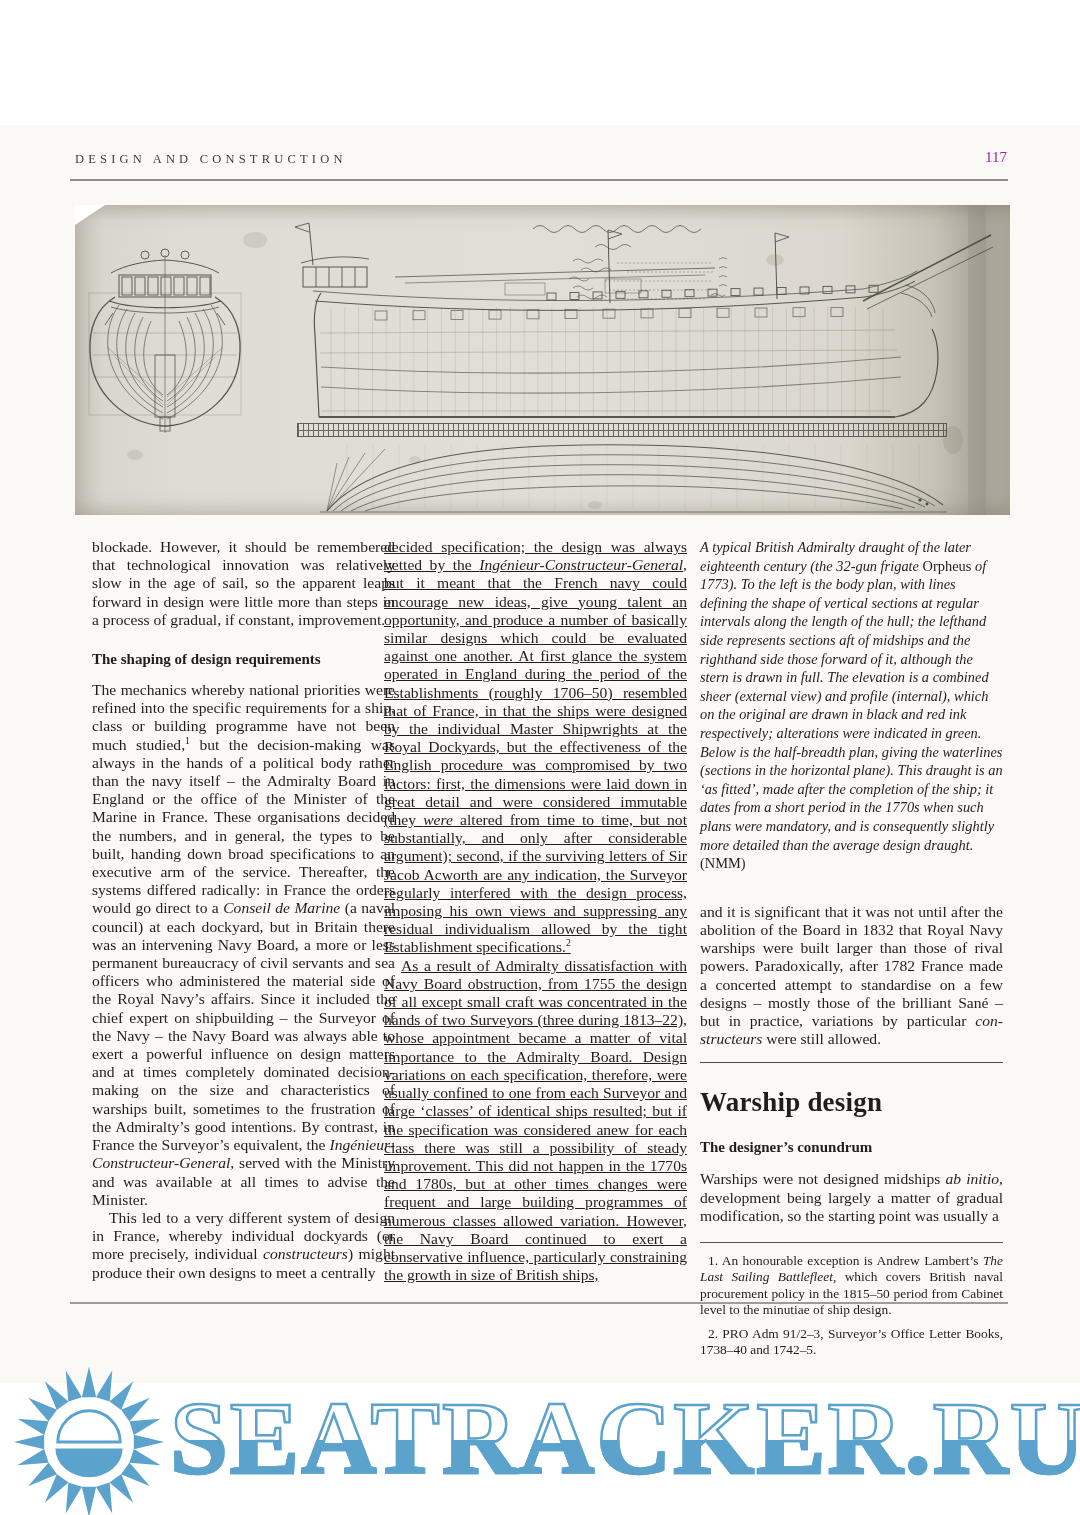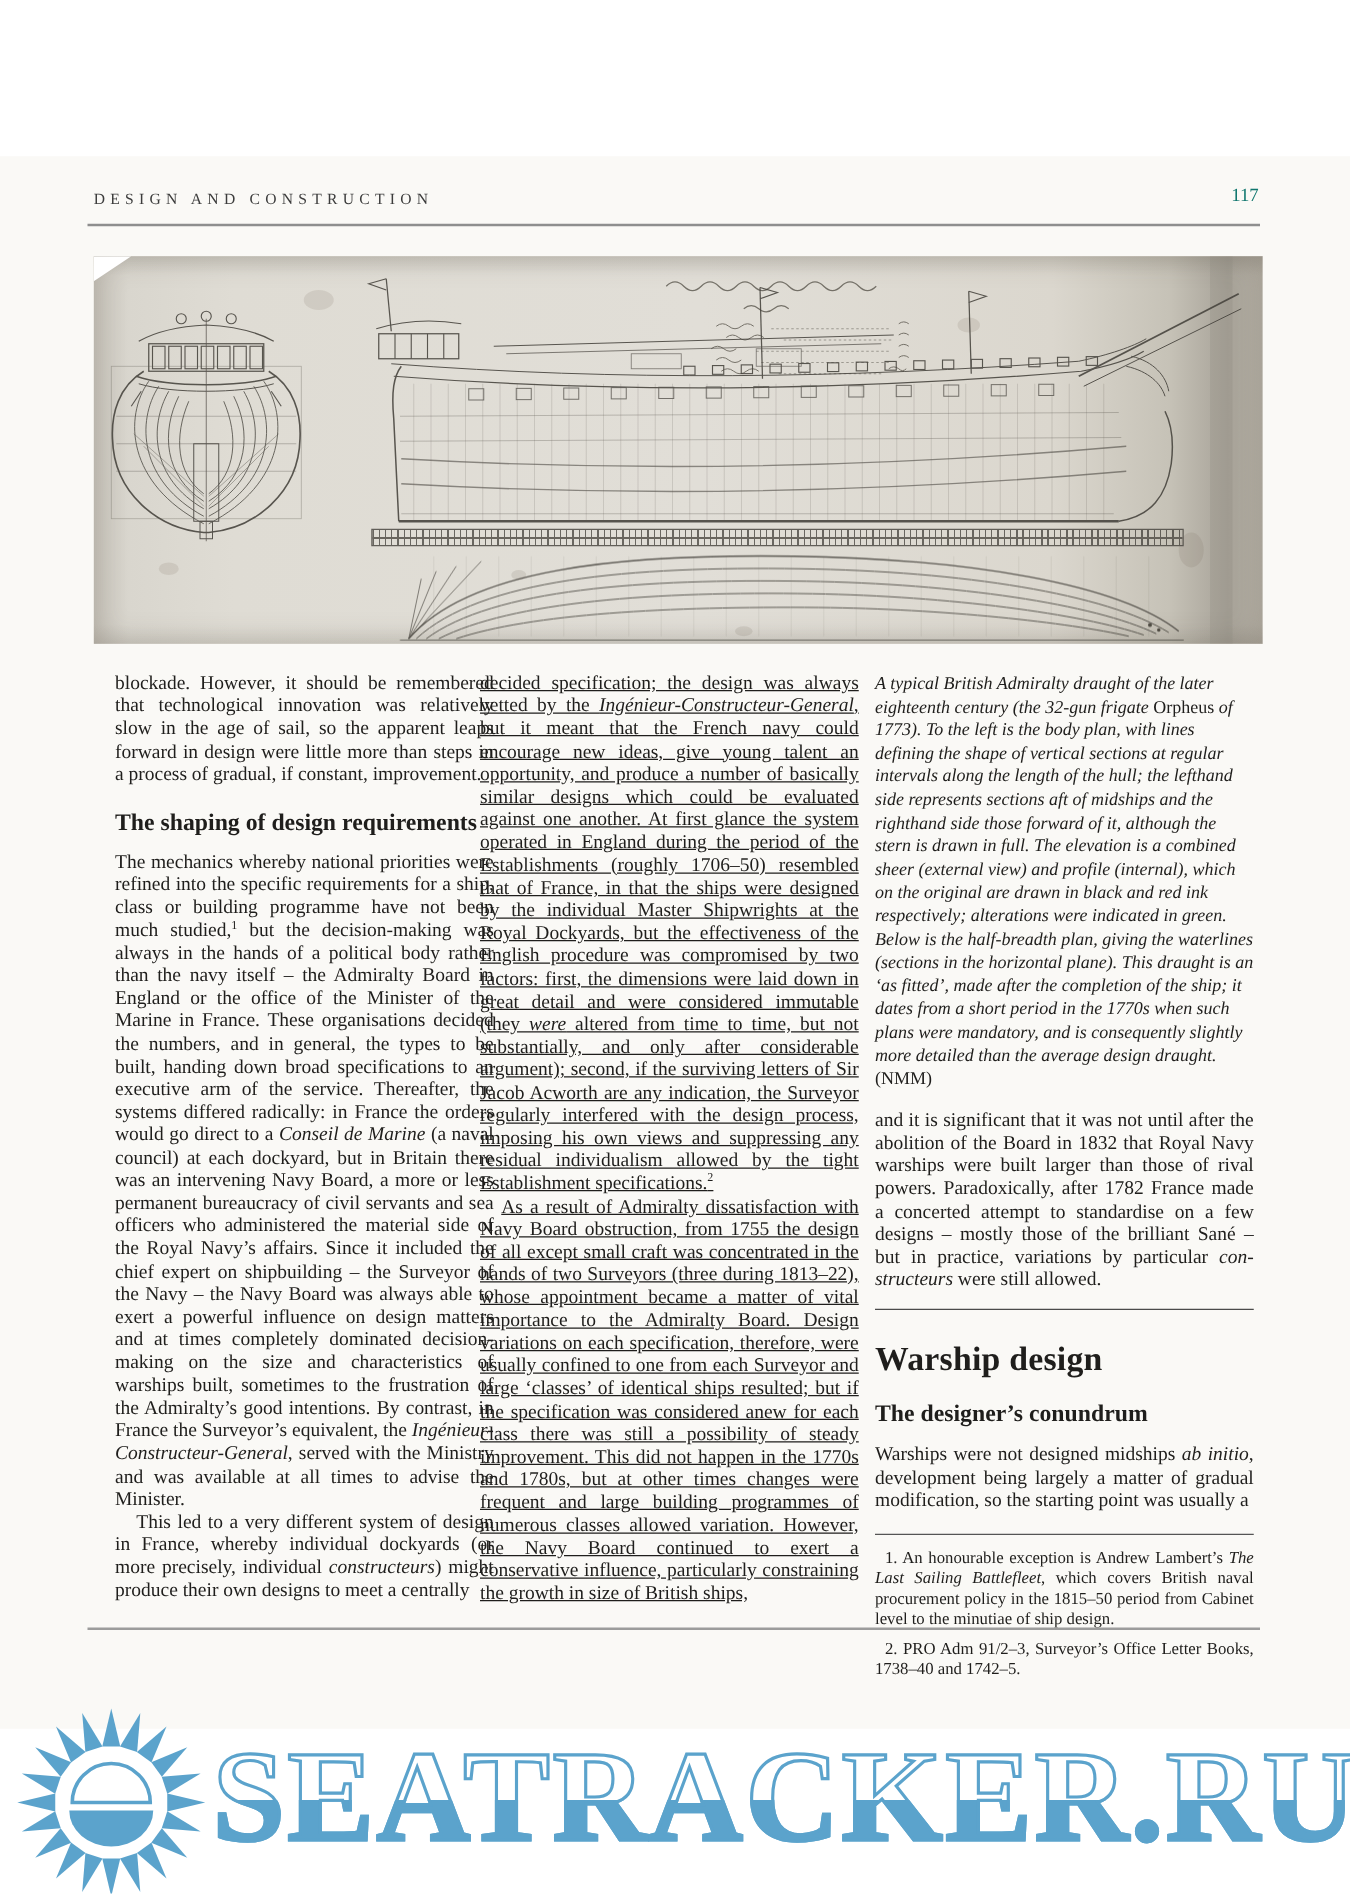--- a/index.html
+++ b/index.html
@@ -3,21 +3,21 @@
 <meta charset="utf-8">
 <style>
   * { margin:0; padding:0; box-sizing:border-box; }
   body { background:#ffffff; font-family:"Liberation Serif", serif; }
   .screen { position:relative; width:1080px; height:1515px; overflow:hidden; background:#ffffff;padding-left:17px; }
 
   
   .page { position:absolute; left:0; top:125px; width:1080px; height:1258px; background:#faf9f6; }
 
   .header-title { position:absolute; left:75px; top:27px; font-size:12.5px; letter-spacing:4.2px; color:#3c3c3c; }
-  .page-number { position:absolute; right:73px; top:24px; font-size:15px; color:#0f766e; }
+  .page-number { position:absolute; right:73px; top:24px; font-size:15px; color:#a21caf; }
   .header-rule { position:absolute; left:70px; top:54px; width:938px; border-top:2px solid #8e8e8e; }
 
   
   .figure { position:absolute; left:75px; top:80px; width:935px; height:310px;
     background:
       linear-gradient(180deg, rgba(110,104,92,.16) 0, rgba(0,0,0,0) 5%, rgba(0,0,0,0) 95%, rgba(110,104,92,.10) 100%),
       linear-gradient(90deg, #c8c4bb 0, #d9d6ce 3%, #dfdcd4 12%, #e1ded7 52%, #dbd7ce 82%, #c6c2b7 92%, #a8a399 97%, #b4afa4 100%);
     box-shadow: inset 0 0 24px rgba(90,84,70,.25);
   }
   .figure svg { position:absolute; left:0; top:0; }
@@ -30,22 +30,22 @@
   }
 
   
   .col { position:absolute; top:413px; width:303px; color:#1f1e1c; }
   .col1 { left:60px;margin-left:32px; }
   .col2 { left:384px;text-decoration:underline; }
   .col3 { left:700px; }
   .body-p { font-size:15.6px; line-height:18.2px; text-align:justify; }
   .body-p + .body-p { margin-top:0; }
   .indent { text-indent:17px; }
-  .subhead { font-size:19px; line-height:20px; font-weight:bold; margin:20px 0 12px 0; }
-  .caption { font-size:14.4px; line-height:18.6px; font-style:italic; margin-bottom:15px; }
+  .subhead { font-size:15px; line-height:20px; font-weight:bold; margin:20px 0 12px 0; }
+  .caption { font-size:14.4px; line-height:18.6px; font-style:italic; margin-bottom:30px; }
   .caption .seg-r { font-style:normal; }
   .divider { border-top:1px solid #4a4a4a; margin-top:14px; }
   .chapter { font-size:27px; line-height:30px; font-weight:bold; margin:24px 0 0 0; letter-spacing:.2px; }
   .col3 .subhead { margin-top:20px; margin-bottom:13px; }
   .fn-rule { border-top:1px solid #555; margin-top:17px; }
   .footnote { font-size:13.4px; line-height:16.4px; text-align:justify; margin-top:10px; text-indent:8px; }
   .footnote + .footnote { margin-top:7px; }
 
   .seg-i { font-style:italic; }
   .seg-r { font-style:normal; }

